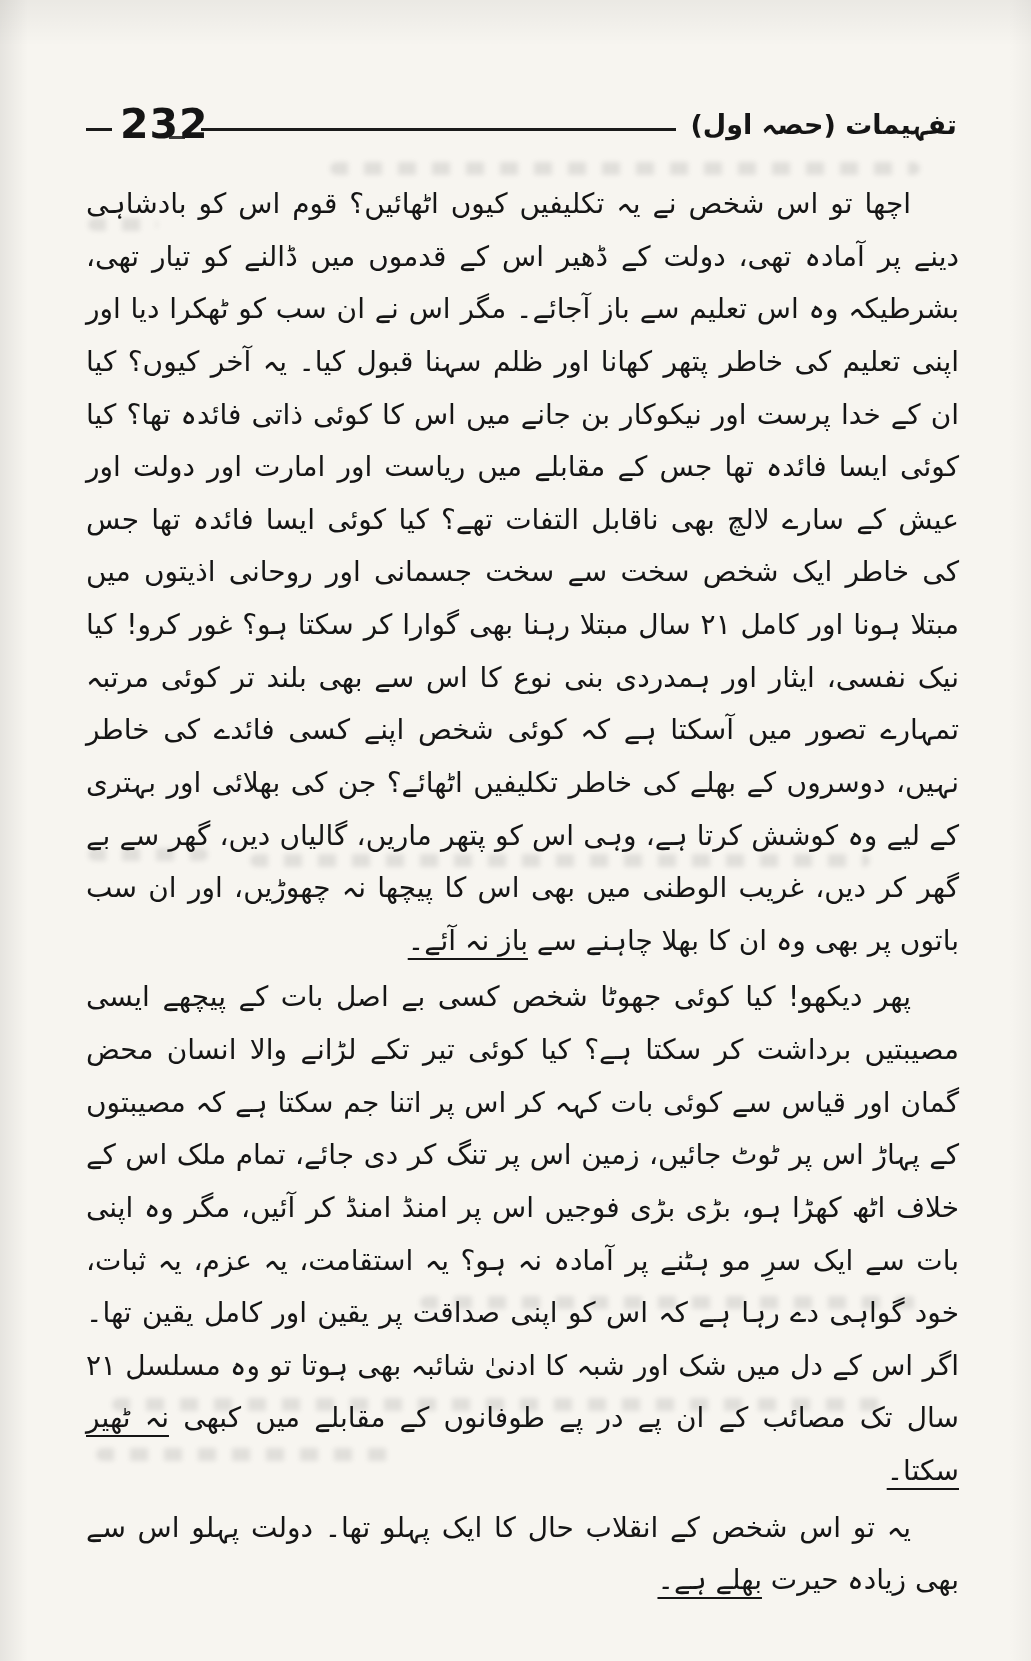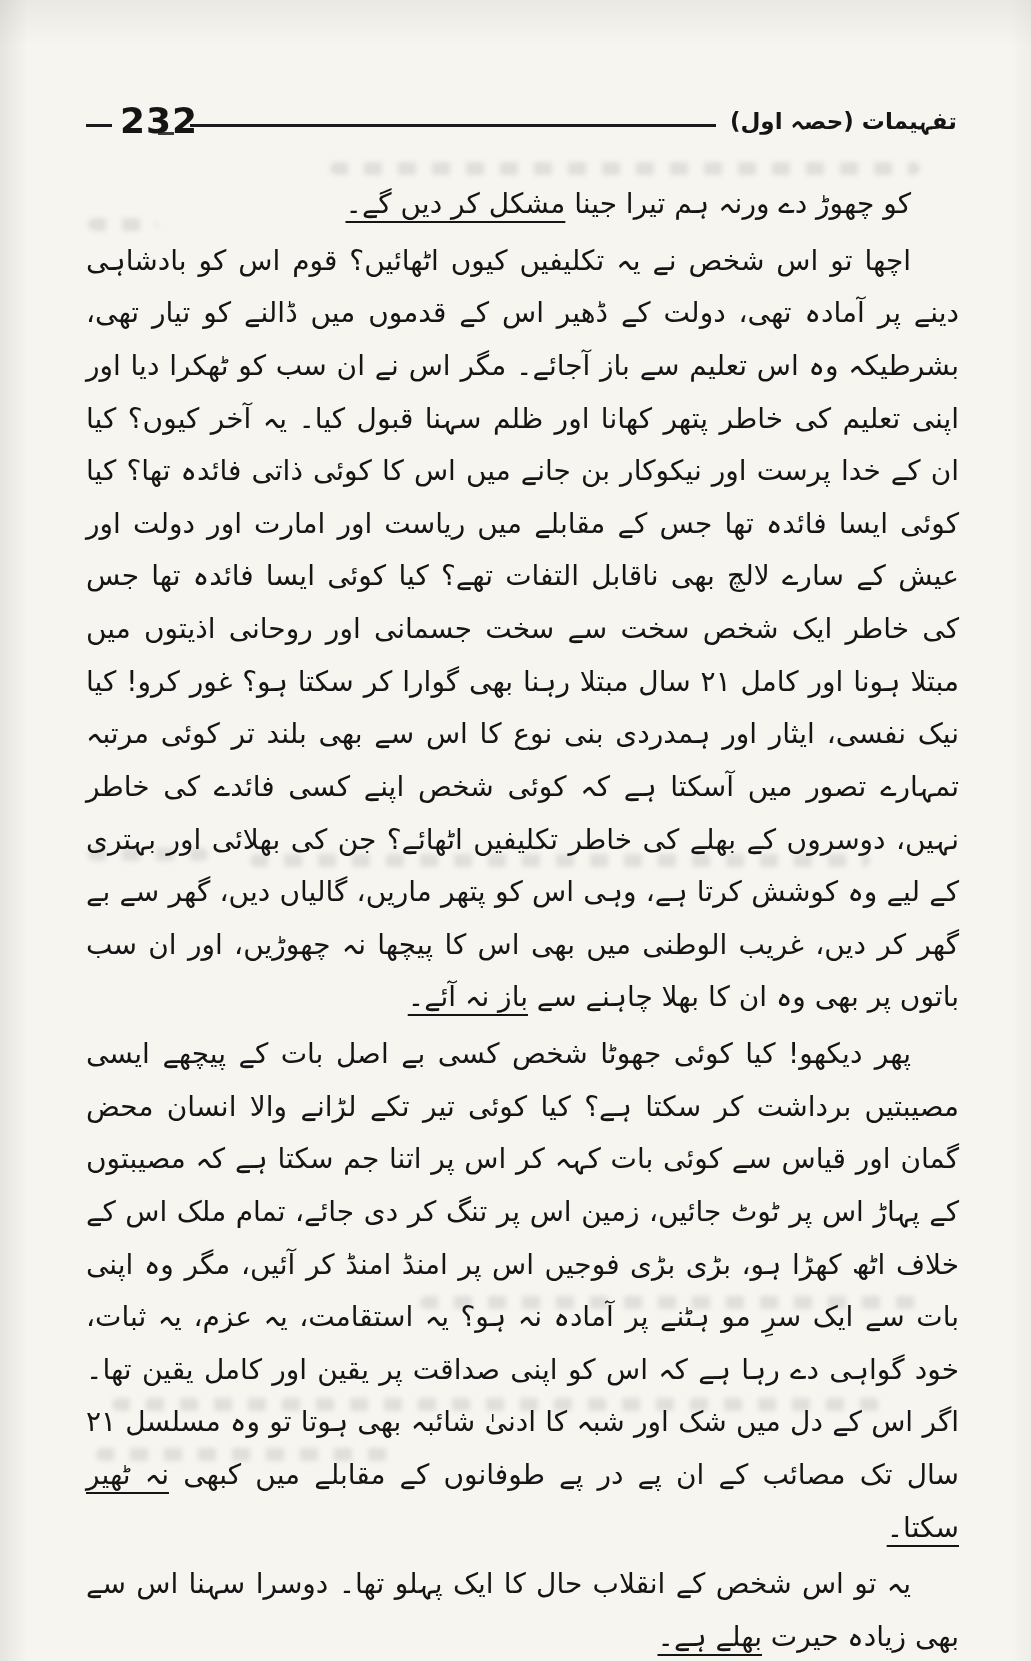--- a/index.html
+++ b/index.html
@@ -18,36 +18,36 @@
   }
 
   
   .header{
     position:absolute;
     top:100px;right:74px;left:86px;
     direction:rtl;
     display:flex;align-items:center;
   }
   .header-title{
-    font-weight:bold;font-size:23px;white-space:nowrap;
+    font-weight:bold;font-size:27px;white-space:nowrap;
     letter-spacing:0.5px;
   }
   .header-rule{
     flex:1;height:0;border-top:3px solid #1b1b1b;
     margin:10px 14px 0 12px;
   }
   .page-number-wrap{display:flex;align-items:center;direction:ltr;}
   .line-dash{
     display:inline-block;width:26px;height:3px;background:#1b1b1b;
     margin:10px 8px 0 0;
   }
   .line-dash.small{
     width:16px;margin:26px 4px 0 -40px;opacity:.85;
   }
-  .page-number{font-size:36px;font-weight:bold;letter-spacing:1px;}
+  .page-number{font-size:41px;font-weight:bold;letter-spacing:1px;}
 
   
   .text-block{
     position:absolute;
     top:178px;right:72px;left:86px;
     direction:rtl;
     text-align:justify;
     font-size:28px;
     line-height:1.88;
   }
@@ -86,22 +86,21 @@
     <span class="header-title">تفہیمات (حصہ اول)</span>
     <span class="header-rule"></span>
     <span class="page-number-wrap">
       <span class="line-dash"></span>
       <span class="page-number">232</span>
       <span class="line-dash small"></span>
     </span>
   </div>
 
   <div class="text-block">
-    <p class="para"><span>کو چھوڑ دے ورنہ ہم تیرا جینا </span><span class="tail">مشکل کر دیں گے۔</span></p>
 
     <p class="para"><span>اچھا تو اس شخص نے یہ تکلیفیں کیوں اٹھائیں؟ قوم اس کو بادشاہی دینے پر آمادہ تھی، دولت کے ڈھیر اس کے قدموں میں ڈالنے کو تیار تھی، بشرطیکہ وہ اس تعلیم سے باز آجائے۔ مگر اس نے ان سب کو ٹھکرا دیا اور اپنی تعلیم کی خاطر پتھر کھانا اور ظلم سہنا قبول کیا۔ یہ آخر کیوں؟ کیا ان کے خدا پرست اور نیکوکار بن جانے میں اس کا کوئی ذاتی فائدہ تھا؟ کیا کوئی ایسا فائدہ تھا جس کے مقابلے میں ریاست اور امارت اور دولت اور عیش کے سارے لالچ بھی ناقابل التفات تھے؟ کیا کوئی ایسا فائدہ تھا جس کی خاطر ایک شخص سخت سے سخت جسمانی اور روحانی اذیتوں میں مبتلا ہونا اور کامل ۲۱ سال مبتلا رہنا بھی گوارا کر سکتا ہو؟ غور کرو! کیا نیک نفسی، ایثار اور ہمدردی بنی نوع کا اس سے بھی بلند تر کوئی مرتبہ تمہارے تصور میں آسکتا ہے کہ کوئی شخص اپنے کسی فائدے کی خاطر نہیں، دوسروں کے بھلے کی خاطر تکلیفیں اٹھائے؟ جن کی بھلائی اور بہتری کے لیے وہ کوشش کرتا ہے، وہی اس کو پتھر ماریں، گالیاں دیں، گھر سے بے گھر کر دیں، غریب الوطنی میں بھی اس کا پیچھا نہ چھوڑیں، اور ان سب باتوں پر بھی وہ ان کا بھلا چاہنے سے </span><span class="tail">باز نہ آئے۔</span></p>
 
     <p class="para"><span>پھر دیکھو! کیا کوئی جھوٹا شخص کسی بے اصل بات کے پیچھے ایسی مصیبتیں برداشت کر سکتا ہے؟ کیا کوئی تیر تکے لڑانے والا انسان محض گمان اور قیاس سے کوئی بات کہہ کر اس پر اتنا جم سکتا ہے کہ مصیبتوں کے پہاڑ اس پر ٹوٹ جائیں، زمین اس پر تنگ کر دی جائے، تمام ملک اس کے خلاف اٹھ کھڑا ہو، بڑی بڑی فوجیں اس پر امنڈ امنڈ کر آئیں، مگر وہ اپنی بات سے ایک سرِ مو ہٹنے پر آمادہ نہ ہو؟ یہ استقامت، یہ عزم، یہ ثبات، خود گواہی دے رہا ہے کہ اس کو اپنی صداقت پر یقین اور کامل یقین تھا۔ اگر اس کے دل میں شک اور شبہ کا ادنیٰ شائبہ بھی ہوتا تو وہ مسلسل ۲۱ سال تک مصائب کے ان پے در پے طوفانوں کے مقابلے میں کبھی </span><span class="tail">نہ ٹھیر سکتا۔</span></p>
 
-    <p class="para"><span>یہ تو اس شخص کے انقلاب حال کا ایک پہلو تھا۔ دوسرا سہنا اس سے بھی زیادہ حیرت </span><span class="tail">بھلے ہے۔</span></p>
+    <p class="para"><span>یہ تو اس شخص کے انقلاب حال کا ایک پہلو تھا۔ دولت پہلو اس سے بھی زیادہ حیرت </span><span class="tail">بھلے ہے۔</span></p>
   </div>
 
 </div>
 
 </body></html>

